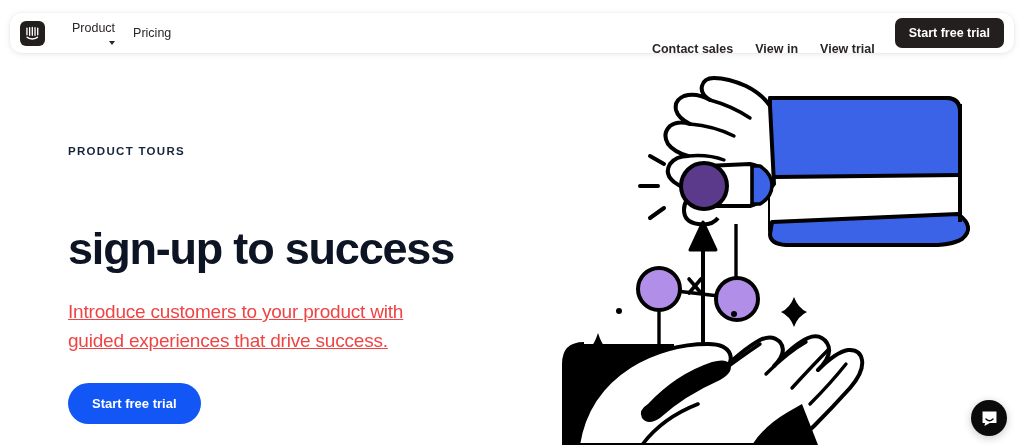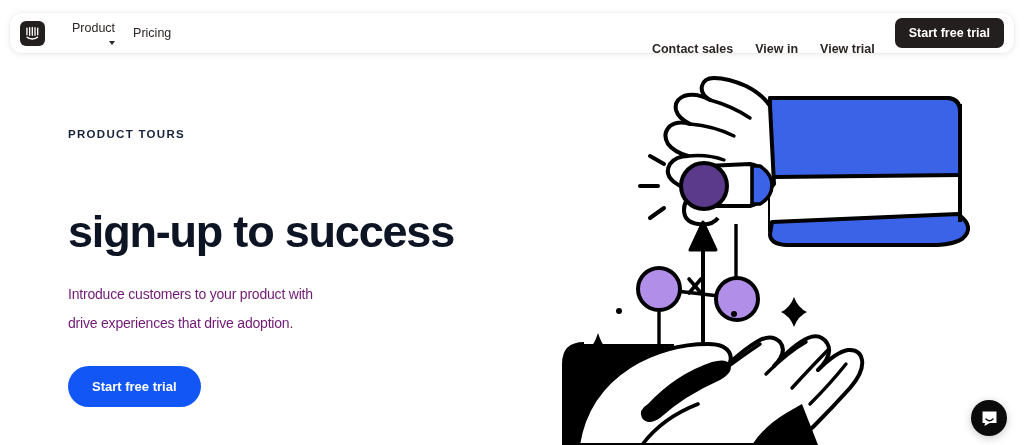--- a/index.html
+++ b/index.html
@@ -107,21 +107,21 @@
     white-space: nowrap;
     margin-left: 8px;
     border: none;
     font-family: inherit;
   }
 
   
   .hero {
     position: absolute;
     left: 68px;
-    top: 128px;
+    top: 145px;
     width: 500px;
   }
 
   .eyebrow {
     font-size: 11.5px;
     font-weight: bold;
     letter-spacing: 1.3px;
     color: #16243b;
     text-transform: uppercase;
     margin-bottom: 20px;
@@ -130,26 +130,27 @@
   .headline {
     font-size: 45px;
     line-height: 48px;
     font-weight: bold;
     color: #0d1424;
     letter-spacing: -1.2px;
     margin-bottom: 24px;
   }
 
   .subhead {
-    font-size: 14px;
+    font-size: 19px;
     line-height: 29px;
-    color: #701a75;
+    color: #ef4444;
     letter-spacing: -0.2px;
     margin-bottom: 28px;
     max-width: 420px;
+    text-decoration: underline;
   }
 
   .hero-cta {
     display: inline-block;
     background: #1257f5;
     color: #ffffff;
     font-size: 13px;
     font-weight: bold;
     padding: 13px 24px;
     border-radius: 40px;
@@ -233,21 +234,21 @@
 
     <div class="eyebrow">PRODUCT TOURS</div>
 
     <h1 class="headline">
       <br>
       <span>sign-up to success</span>
     </h1>
 
     <p class="subhead">
       <span>Introduce customers to your product with</span><br>
-      <span>drive experiences that drive adoption.</span>
+      <span>guided experiences that drive success.</span>
     </p>
 
     <button class="hero-cta">Start free trial</button>
 
   </section>
 
   <div class="illustration">
     <svg width="468" height="401" viewBox="0 0 468 401" aria-hidden="true">
 
       <path d="M214 54 L390 54 Q404 54 404 68 L404 170 Q404 176 398 180

